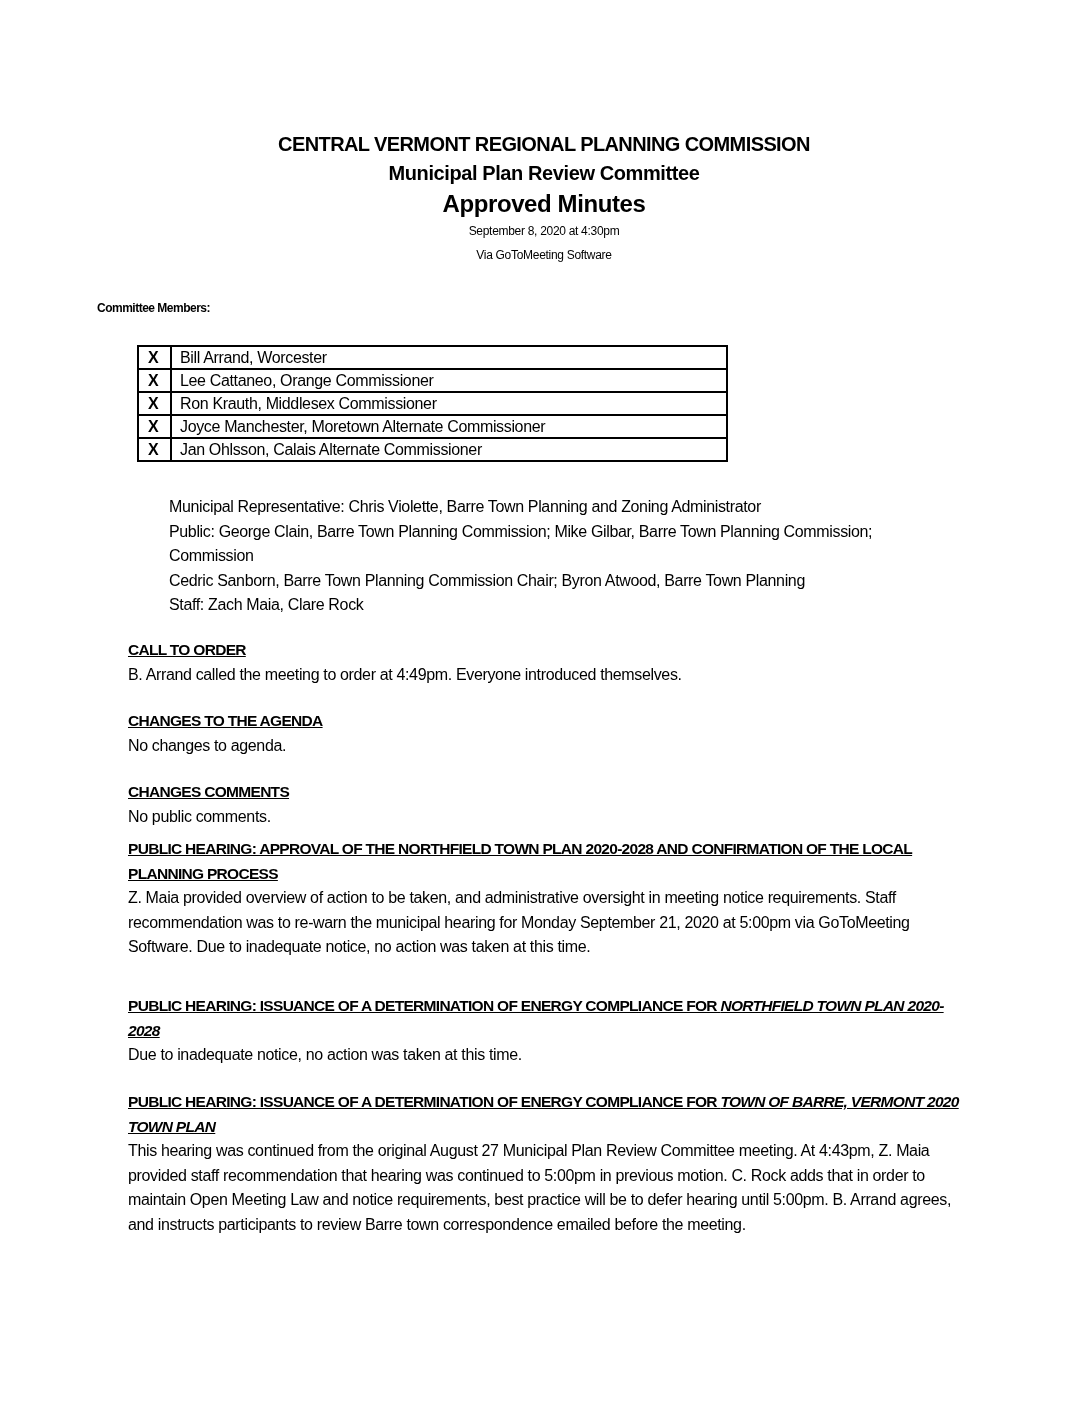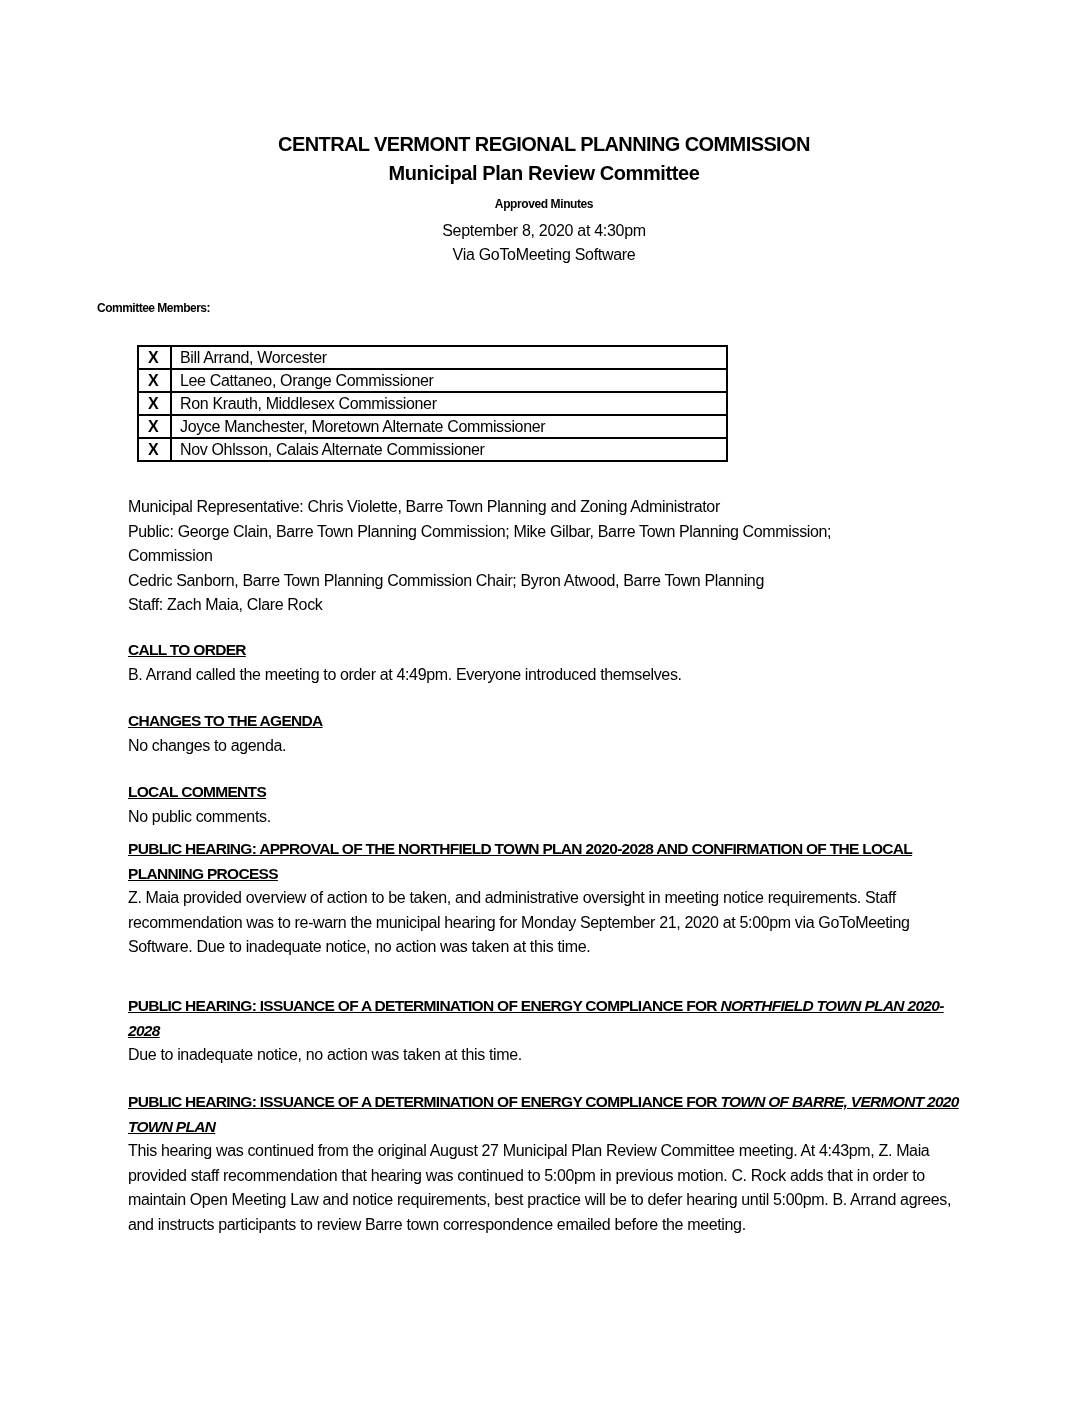--- a/index.html
+++ b/index.html
@@ -4,34 +4,34 @@
 <style>
   html, body { margin: 0; padding: 0; background: #ffffff; }
   body {
     width: 1088px; height: 1408px; position: relative; overflow: hidden;
     font-family: "Liberation Sans", sans-serif; color: #000;
   }
   .page { position: absolute; left: 0; top: 0; width: 892px; height: 1408px; }
   .header { position: absolute; left: 0; top: 131px; width: 1088px; text-align: center; }
   .h-org { font-size: 20px; font-weight: bold; letter-spacing: -0.6px; line-height: 26px; height: 26px; }
   .h-committee { font-size: 20px; font-weight: bold; letter-spacing: -0.4px; line-height: 32px; height: 32px; }
-  .h-title { font-size: 12px; font-weight: bold; letter-spacing: -0.4px; line-height: 30px; height: 30px; }
-  .h-date, .h-via { font-size: 16px; line-height: 24px; height: 24px; letter-spacing: -0.3px; }
+  .h-title { font-size: 24px; font-weight: bold; letter-spacing: -0.4px; line-height: 30px; height: 30px; }
+  .h-date, .h-via { font-size: 12px; line-height: 24px; height: 24px; letter-spacing: -0.3px; }
 
   .members-label { position: absolute; left: 97px; top: 301px; font-size: 12px; font-weight: bold; letter-spacing: -0.5px; }
 
   table.members {
     position: absolute; left: 137px; top: 345px; width: 591px;
     border-collapse: collapse; font-size: 16px; letter-spacing: -0.35px;
   }
   table.members td { border: 2px solid #000; height: 21px; padding: 0 0 0 8px; line-height: 20px; }
   table.members td.mark { width: 22px; font-weight: bold; padding-left: 9px; }
 
   .attendees { position: absolute; left: 128px; top: 495px; font-size: 16px; line-height: 24.5px; letter-spacing: -0.35px; width: 850px; }
-  .attendees div { white-space: nowrap; }
+  .attendees div { white-space: nowrap; margin-left: 41px; }
 
   .section { position: absolute; left: 128px; width: 840px; font-size: 16px; line-height: 24.5px; letter-spacing: -0.35px; }
   .section .heading { font-weight: bold; text-decoration: underline; letter-spacing: -0.7px; font-size: 15.5px; }
   .section .heading i { font-style: italic; }
   .section p { margin: 0; }
 </style>
 </head>
 <body>
 
 <div class="page">
@@ -59,21 +59,21 @@
       <tr>
         <td class="mark">X</td>
         <td>Ron Krauth, Middlesex Commissioner</td>
       </tr>
       <tr>
         <td class="mark">X</td>
         <td>Joyce Manchester, Moretown Alternate Commissioner</td>
       </tr>
       <tr>
         <td class="mark">X</td>
-        <td>Nov Ohlsson, Calais Alternate Commissioner</td>
+        <td>Jan Ohlsson, Calais Alternate Commissioner</td>
       </tr>
     </tbody>
   </table>
 
   <div class="attendees">
     <div>Municipal Representative: Chris Violette, Barre Town Planning and Zoning Administrator</div>
     <div>Public: George Clain, Barre Town Planning Commission; Mike Gilbar, Barre Town Planning Commission;</div>
     <div>Commission</div>
     <div>Cedric Sanborn, Barre Town Planning Commission Chair; Byron Atwood, Barre Town Planning</div>
     <div>Staff:  Zach Maia, Clare Rock</div>
@@ -83,21 +83,21 @@
     <div class="heading">CALL TO ORDER</div>
     <p>B. Arrand called the meeting to order at 4:49pm. Everyone introduced themselves.</p>
   </div>
 
   <div class="section" style="top: 709px;">
     <div class="heading">CHANGES TO THE AGENDA</div>
     <p>No changes to agenda.</p>
   </div>
 
   <div class="section" style="top: 780px;">
-    <div class="heading">LOCAL COMMENTS</div>
+    <div class="heading">CHANGES COMMENTS</div>
     <p>No public comments.</p>
   </div>
 
   <div class="section" style="top: 837px; width: 835px;">
     <div class="heading">PUBLIC HEARING: APPROVAL OF THE NORTHFIELD TOWN PLAN 2020-2028 AND CONFIRMATION OF THE LOCAL PLANNING PROCESS</div>
     <p>Z. Maia provided overview of action to be taken, and administrative oversight in meeting notice requirements. Staff recommendation was to re-warn the municipal hearing for Monday September 21, 2020 at 5:00pm via GoToMeeting Software. Due to inadequate notice, no action was taken at this time.</p>
   </div>
 
   <div class="section" style="top: 994px; width: 845px;">
     <div class="heading"><span>PUBLIC HEARING: ISSUANCE OF A DETERMINATION OF ENERGY COMPLIANCE FOR </span><i>NORTHFIELD TOWN PLAN 2020-2028</i></div>

